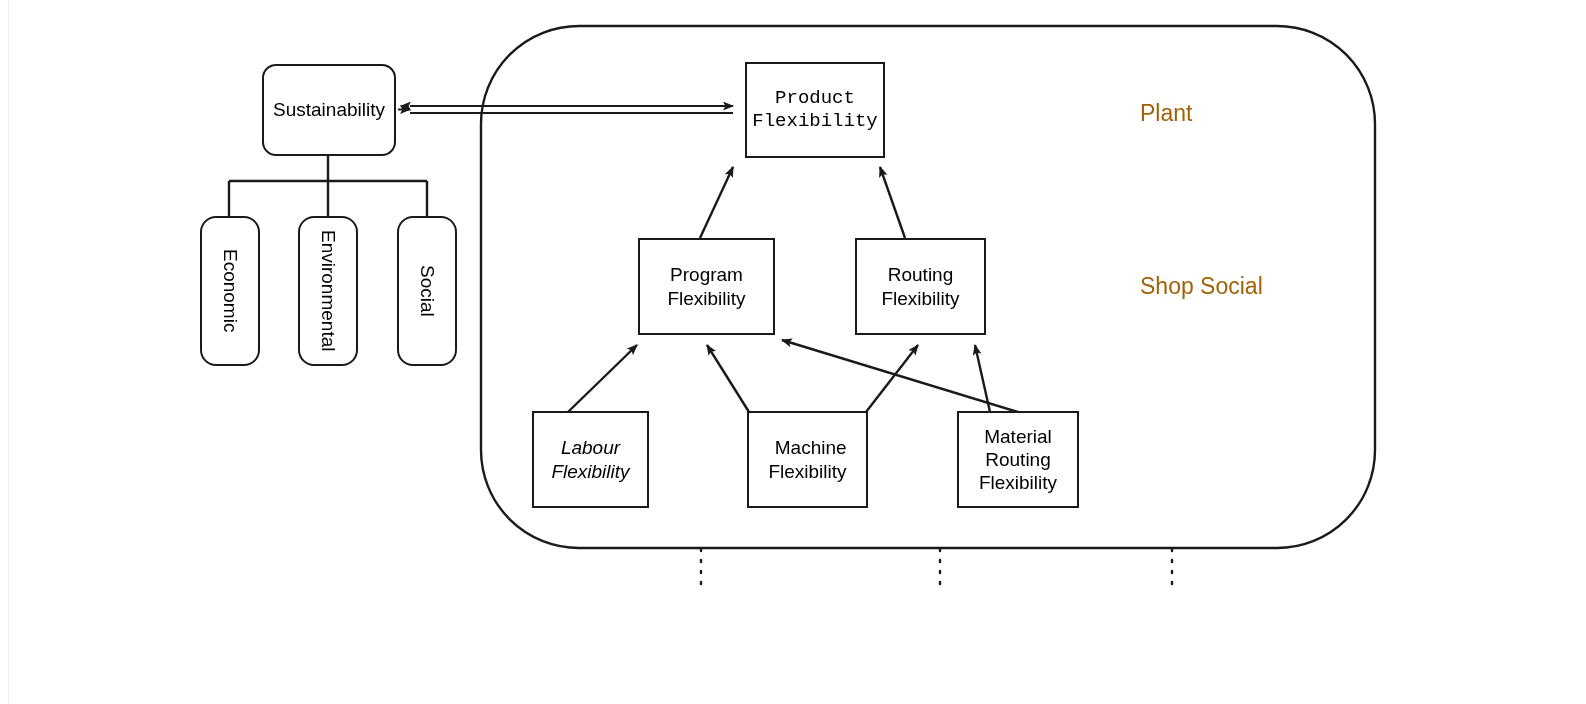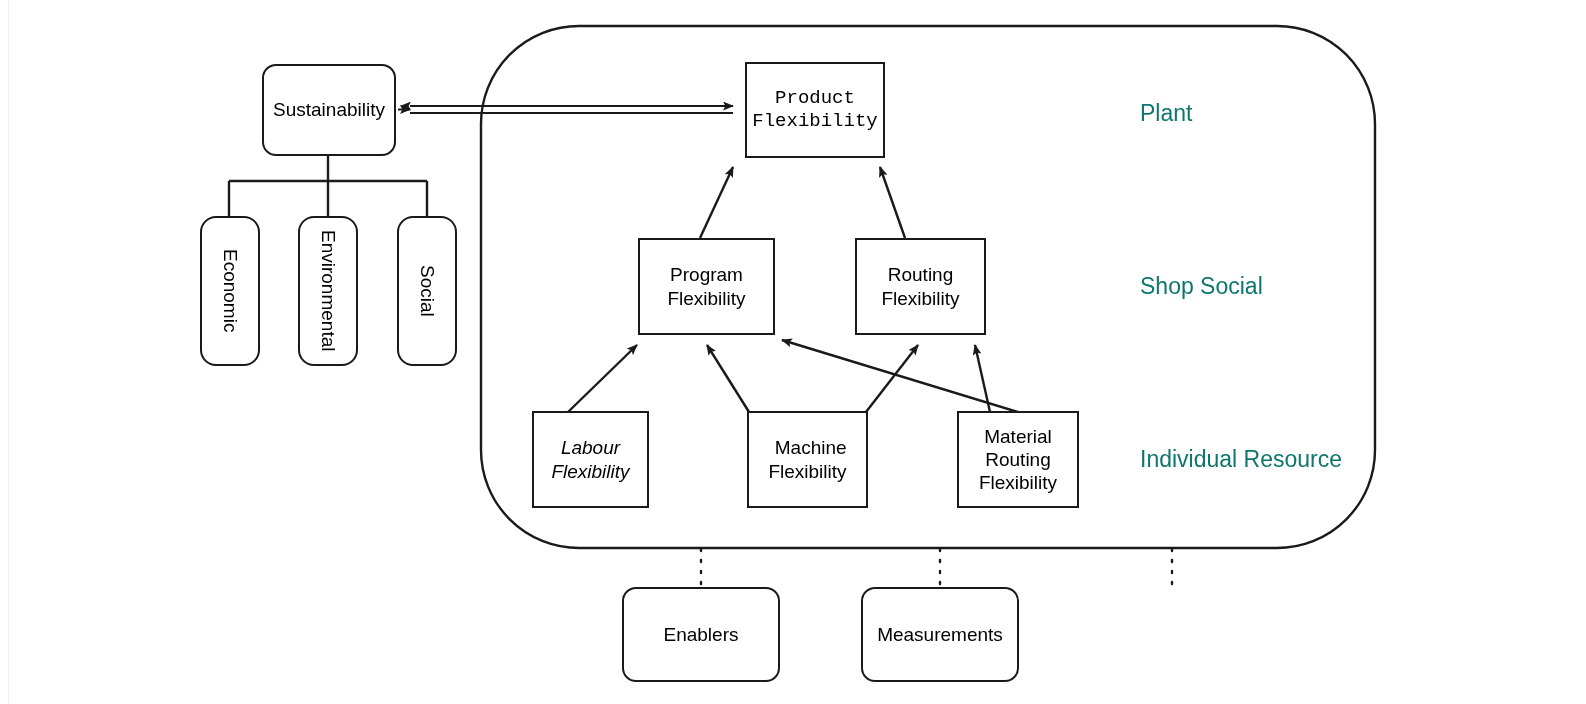--- a/index.html
+++ b/index.html
@@ -53,21 +53,21 @@
   .node.rounded { border-radius: 14px; }
   .node.vertical {
     writing-mode: vertical-rl;
     text-orientation: mixed;
     border-radius: 16px;
     font-size: 19px;
     line-height: 1;
   }
   .tier-label {
     position: absolute;
-    color: #0f766e;
+    color: #a16207;
     font-size: 23px;
     white-space: nowrap;
   }
 </style>
 </head>
 <body>
 
 <div id="canvas">
 
   <div id="page-edge"></div>
@@ -132,20 +132,17 @@
 Flexibility</div>
 
   <div class="node" style="left:957px; top:411px; width:122px; height:97px;">Material
 Routing
 Flexibility</div>
 
   <div class="tier-label" style="left:1140px; top:100px;">Plant</div>
 
   <div class="tier-label" style="left:1140px; top:273px;">Shop Social</div>
 
-  <div class="tier-label" style="left:1140px; top:446px;">Individual Resource</div>
 
-  <div class="node rounded" style="left:622px; top:587px; width:158px; height:95px;">Enablers</div>
 
-  <div class="node rounded" style="left:861px; top:587px; width:158px; height:95px;">Measurements</div>
 
 
 </div>
 
 </body></html>

